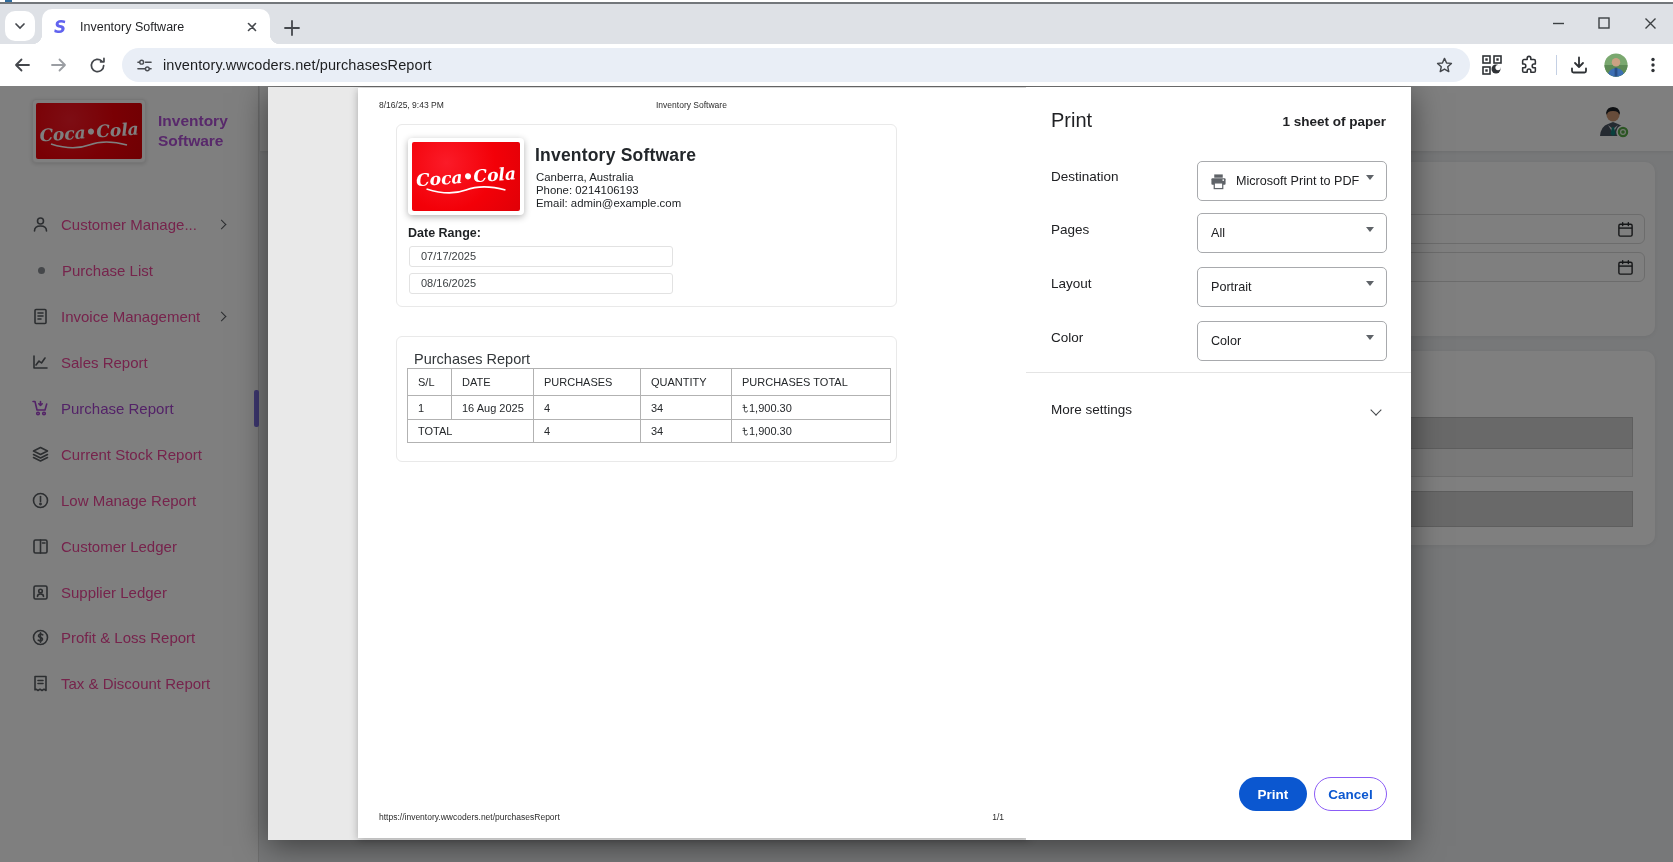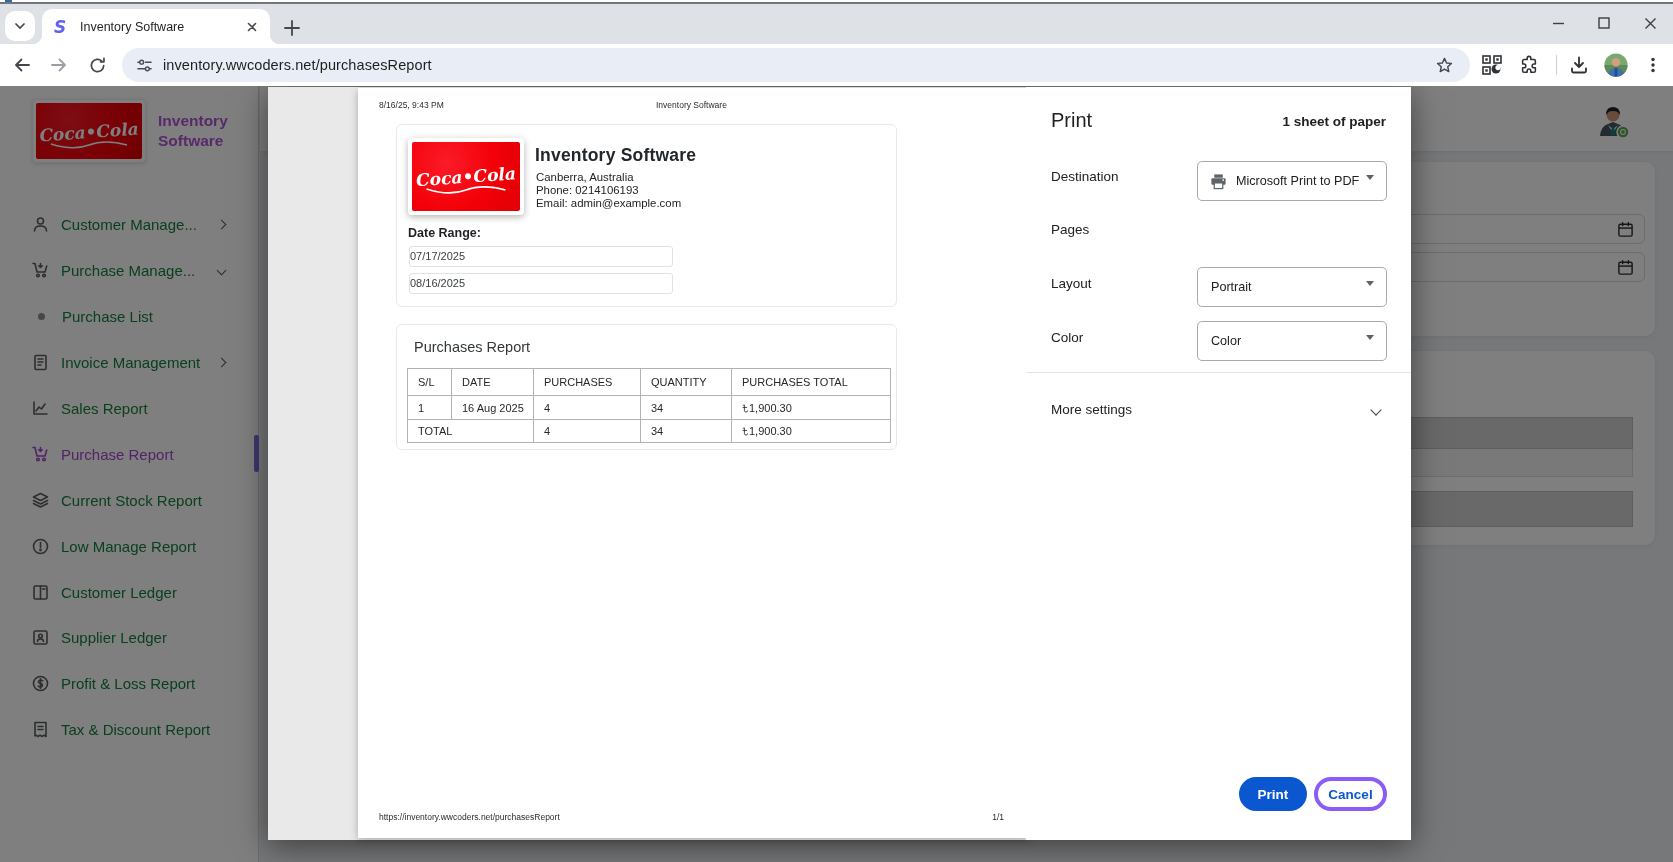--- a/index.html
+++ b/index.html
@@ -39,21 +39,21 @@
 
 
 #viewport { position:absolute; left:0; top:86px; width:1673px; height:776px; background:#eef0f2; overflow:hidden; }
 #sidebar { position:absolute; left:0; top:0; width:259px; height:776px; background:#fff; border-right:1px solid #dcdcdc; }
 .brand-row { position:absolute; left:32px; top:13px; display:flex; align-items:center; }
 .brand-logo { width:114px; height:64px; background:#fff; border:1px solid #ececec; border-radius:4px;
   box-shadow:0 1px 4px rgba(0,0,0,.15); padding:3px; }
 .brand-logo .cc-red { width:100%; height:100%; }
 .brand-text { margin-left:12px; font-size:15.5px; font-weight:bold; color:#b152d6; line-height:20px; width:80px; }
 #nav { position:absolute; left:0; top:116px; width:259px; }
-.nav-item { position:relative; height:45.9px; display:flex; align-items:center; color:#15803d; font-size:15px; }
+.nav-item { position:relative; height:45.9px; display:flex; align-items:center; color:#ec4899; font-size:15px; }
 .nav-item .nic { width:17px; height:17px; margin-left:32px; flex:none; }
 .nav-item .lbl { margin-left:12px; white-space:nowrap; }
 .nav-item .chev { position:absolute; right:34px; width:7px; height:7px; border-right:1.8px solid #55595e; border-bottom:1.8px solid #55595e; }
 .chev.r { transform:rotate(-45deg); }
 .chev.d { transform:rotate(45deg); }
 .nav-item.sub .bullet { width:7px; height:7px; border-radius:50%; background:#8a8f94; margin-left:38px; }
 .nav-item.sub .lbl { margin-left:17px; }
 .nav-item.active { color:#a646cf; }
 .nav-item.active .abar { position:absolute; right:0; top:4px; width:5px; height:37px; background:#7b6fe0; border-radius:2px; }
 svg.icon { stroke:#585c61; fill:none; stroke-width:1.6; stroke-linecap:round; stroke-linejoin:round; }
@@ -84,24 +84,24 @@
 .pp-logo { position:absolute; left:11px; top:13px; width:116px; height:77px; background:#fff; border-radius:4px;
   box-shadow:0 2px 7px rgba(0,0,0,.3); padding:4px; }
 .cc-red { width:100%; height:100%; background:radial-gradient(circle at 32% 30%, #fb1b28 0%, #f30008 55%, #e00007 100%); border-radius:2px;
   display:flex; align-items:center; justify-content:center; }
 .pp-company-name { position:absolute; left:138px; top:20px; font-size:17.5px; font-weight:bold; color:#23272b; letter-spacing:.2px; }
 .pp-company-l1 { position:absolute; left:139px; top:46px; font-size:11.4px; color:#212427; }
 .pp-company-l2 { position:absolute; left:139px; top:59px; font-size:11.4px; color:#212427; }
 .pp-company-l3 { position:absolute; left:139px; top:72px; font-size:11.4px; color:#212427; }
 .pp-daterange { position:absolute; left:11px; top:101px; font-size:12.5px; font-weight:bold; color:#1e2124; }
 .pp-input { position:absolute; left:12px; width:264px; height:21px; border:1px solid #e2e2e2; border-radius:3px;
-  font-size:11px; color:#3c4043; line-height:19px; }
+  font-size:11px; color:#3c4043; line-height:19px; padding-left:11px; }
 #pp-in1 { top:121px; }
 #pp-in2 { top:148px; }
-#pp-card2 { top:236px; height:126px; }
+#pp-card2 { top:248px; height:126px; }
 .pp-report-title { position:absolute; left:17px; top:14px; font-size:14.5px; color:#33373a; }
 #pp-table { position:absolute; left:49px; top:280px; border-collapse:collapse; }
 #pp-table th, #pp-table td { border:1px solid #b2b2b2; font-size:11px; color:#25282b; text-align:left;
   padding:0 0 0 10px; font-weight:normal; white-space:nowrap; }
 #pp-table th { height:27px; }
 #pp-table td { height:24px; }
 #pp-table tr.total td { height:23px; }
 .taka { display:inline-block; vertical-align:-1px; margin-right:1px; }
 .pp-footer-url { position:absolute; left:21px; bottom:16px; font-size:8.5px; color:#2c2c2c; }
 .pp-footer-page { position:absolute; right:25px; bottom:16px; font-size:8.5px; color:#2c2c2c; }
@@ -118,21 +118,21 @@
   border-left:4.5px solid transparent; border-right:4.5px solid transparent; border-top:5.5px solid #5f6368; }
 .pn-dd .dd-printer { margin-left:12px; }
 .pn-dd .dd-printer + .dd-txt { margin-left:9px; }
 .pn-divider { position:absolute; left:0; top:285px; width:385px; height:1px; background:#e4e4e4; }
 .pn-more { position:absolute; left:25px; top:315px; font-size:13.5px; color:#202124; }
 .pn-more-chev { position:absolute; right:31px; top:319px; width:8px; height:8px;
   border-right:1.7px solid #44474a; border-bottom:1.7px solid #44474a; transform:rotate(45deg); }
 .pn-btn { position:absolute; top:690px; height:34px; border-radius:17px; font-size:13.5px; font-weight:bold;
   display:flex; align-items:center; justify-content:center; }
 #btn-print { left:213px; width:68px; background:#0b57d0; color:#fff; }
-#btn-cancel { left:288px; width:73px; background:#fff; color:#0b57d0; border:4px solid #8b5cf6; }
+#btn-cancel { left:288px; width:73px; background:#fff; color:#0b57d0; border:1px solid #8b5cf6; }
 </style>
 </head>
 <body>
 
 <div id="stage">
 
   <div id="frame-top">
     <div class="blue-chip"></div>
     <div class="dark-line"></div>
   </div>
@@ -267,30 +267,20 @@
         <div class="brand-text"><span>Inventory</span><br><span>Software</span></div>
       </div>
       <div id="nav">
           <div class="nav-item">
             <svg class="icon nic" viewBox="0 0 17 17">
               <circle cx="8.5" cy="5" r="3"></circle>
               <path d="M2.5 15q0-5 6-5t6 5"></path>
             </svg>
             <span class="lbl">Customer Manage...</span>
             <span class="chev r"></span>
-          </div>
-          <div class="nav-item">
-            <svg class="icon nic" viewBox="0 0 17 17">
-              <path d="M1 1.5h2l2 8.5h8l1.7-6"></path>
-              <path d="M8.5 1.5v4M6.8 3.8l1.7 1.7 1.7-1.7"></path>
-              <circle cx="6" cy="13.5" r="1.3"></circle>
-              <circle cx="12" cy="13.5" r="1.3"></circle>
-            </svg>
-            <span class="lbl">Purchase Manage...</span>
-            <span class="chev d"></span>
           </div>
           <div class="nav-item sub">
             <span class="bullet"></span>
             <span class="lbl">Purchase List</span>
           </div>
           <div class="nav-item">
             <svg class="icon nic" viewBox="0 0 17 17">
               <rect x="3" y="1.5" width="11" height="14" rx="1"></rect>
               <path d="M6 5h5M6 8h5M6 11h3"></path>
             </svg>
@@ -484,20 +474,24 @@
               <rect x="4.5" y="1.5" width="9" height="3.5" fill="#5f6368"></rect>
               <rect x="1.5" y="5.5" width="15" height="7" rx="1" fill="#5f6368"></rect>
               <rect x="4.5" y="10.5" width="9" height="6" fill="#fff" stroke="#5f6368" stroke-width="1.3"></rect>
               <circle cx="14" cy="7.5" r=".9" fill="#fff"></circle>
             </svg>
           <div class="dd-txt">Microsoft Print to PDF</div>
           <div class="caret"></div>
         </div>
 
         <div class="pn-row-label" style="top:135px">Pages</div>
+        <div class="pn-dd" style="top:126px">
+          <div class="dd-txt">All</div>
+          <div class="caret"></div>
+        </div>
 
         <div class="pn-row-label" style="top:189px">Layout</div>
         <div class="pn-dd" style="top:180px">
           <div class="dd-txt">Portrait</div>
           <div class="caret"></div>
         </div>
 
         <div class="pn-row-label" style="top:243px">Color</div>
         <div class="pn-dd" style="top:234px">
           <div class="dd-txt">Color</div>

